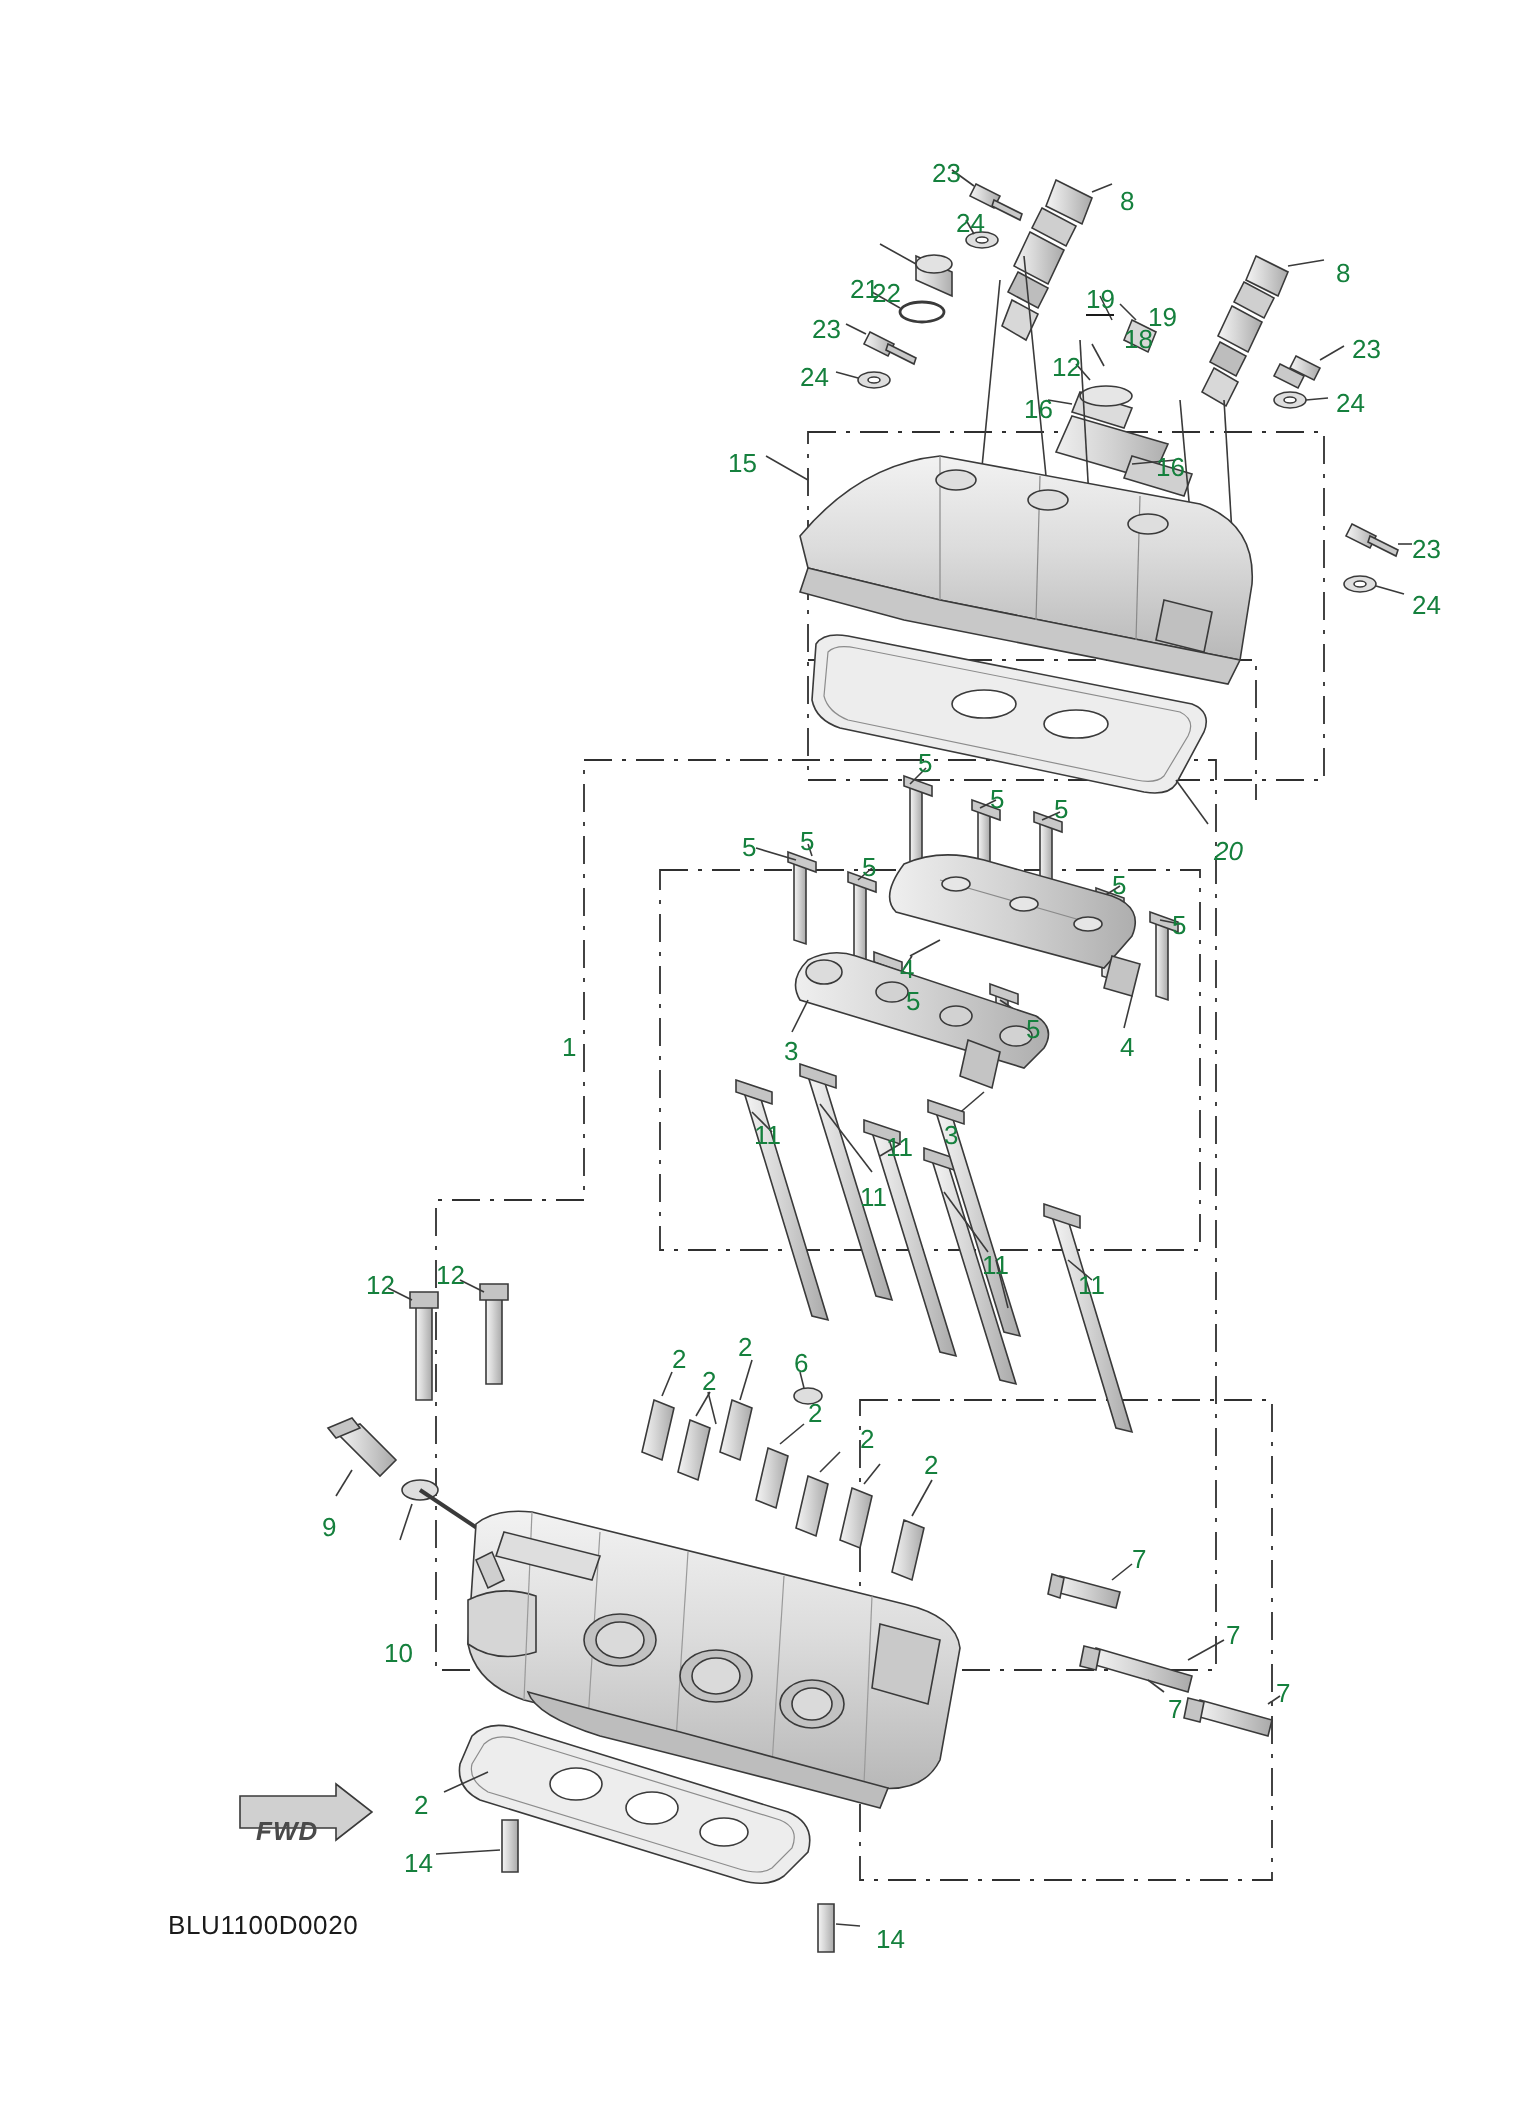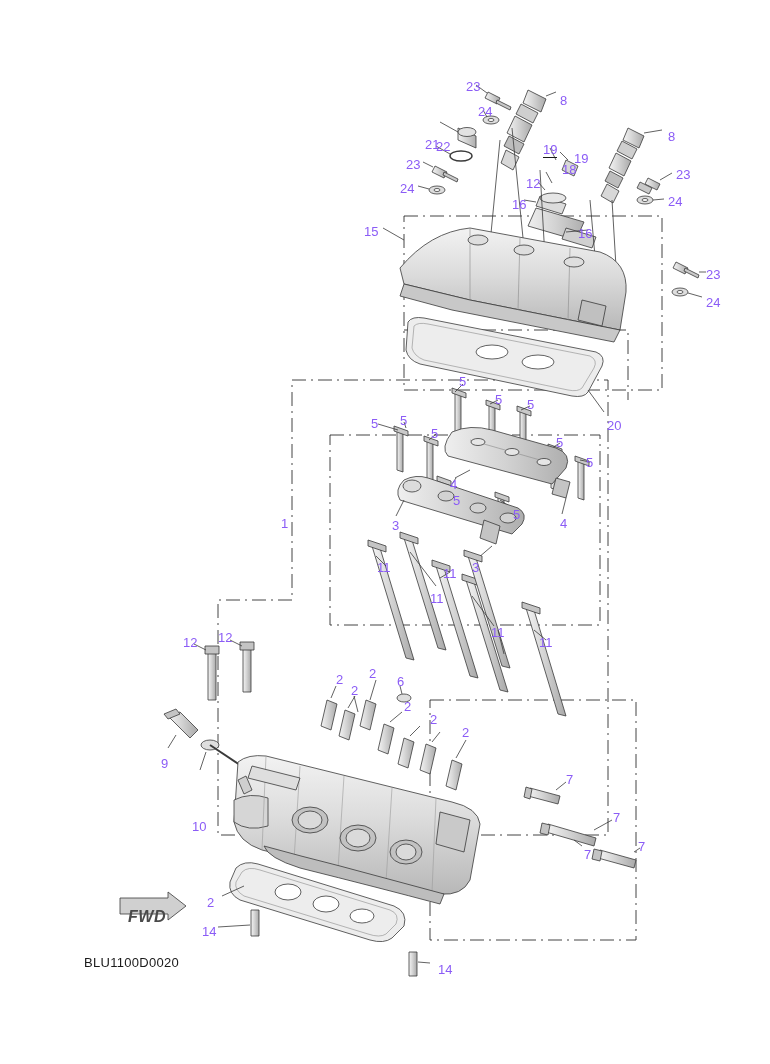--- a/index.html
+++ b/index.html
@@ -21,21 +21,21 @@
     position: absolute;
     left: 0;
     top: 0;
     width: 770px;
     height: 1064px;
   }
   .callout {
     position: absolute;
     font-family: "Liberation Sans", sans-serif;
     font-size: 13px;
-    color: #8b5cf6;
+    color: #15803d;
     line-height: 1;
     white-space: nowrap;
   }
   .callout.ul {
     border-bottom: 1px solid #1a1a1a;
     padding-bottom: 1px;
   }
   .partcode {
     position: absolute;
     left: 84px;
@@ -43,21 +43,21 @@
     font-family: "Liberation Sans", sans-serif;
     font-size: 13px;
     letter-spacing: 0.3px;
     color: #1a1a1a;
   }
   .fwd-label {
     position: absolute;
     left: 128px;
     top: 908px;
     font-family: "Liberation Sans", sans-serif;
-    font-size: 16px;
+    font-size: 13px;
     font-style: italic;
     font-weight: bold;
     color: #4a4a4a;
     letter-spacing: 0.5px;
   }
 </style>
 </head>
 <body>
 
 <div id="page">
@@ -401,21 +401,21 @@
       <div class="callout" style="left: 562px; top: 163px;">18</div>
       <div class="callout" style="left: 676px; top: 168px;">23</div>
       <div class="callout" style="left: 526px; top: 177px;">12</div>
       <div class="callout" style="left: 400px; top: 182px;">24</div>
       <div class="callout" style="left: 668px; top: 195px;">24</div>
       <div class="callout" style="left: 512px; top: 198px;">16</div>
       <div class="callout" style="left: 578px; top: 227px;">16</div>
       <div class="callout" style="left: 364px; top: 225px;">15</div>
       <div class="callout" style="left: 706px; top: 268px;">23</div>
       <div class="callout" style="left: 706px; top: 296px;">24</div>
-      <div class="callout" style="left: 607px; top: 419px;">20</div>
+      <div class="callout" style="left: 607px; top: 419px; font-style: italic;">20</div>
       <div class="callout" style="left: 459px; top: 375px;">5</div>
       <div class="callout" style="left: 495px; top: 393px;">5</div>
       <div class="callout" style="left: 527px; top: 398px;">5</div>
       <div class="callout" style="left: 371px; top: 417px;">5</div>
       <div class="callout" style="left: 400px; top: 414px;">5</div>
       <div class="callout" style="left: 431px; top: 427px;">5</div>
       <div class="callout" style="left: 556px; top: 436px;">5</div>
       <div class="callout" style="left: 586px; top: 456px;">5</div>
       <div class="callout" style="left: 450px; top: 478px;">4</div>
       <div class="callout" style="left: 453px; top: 494px;">5</div>

